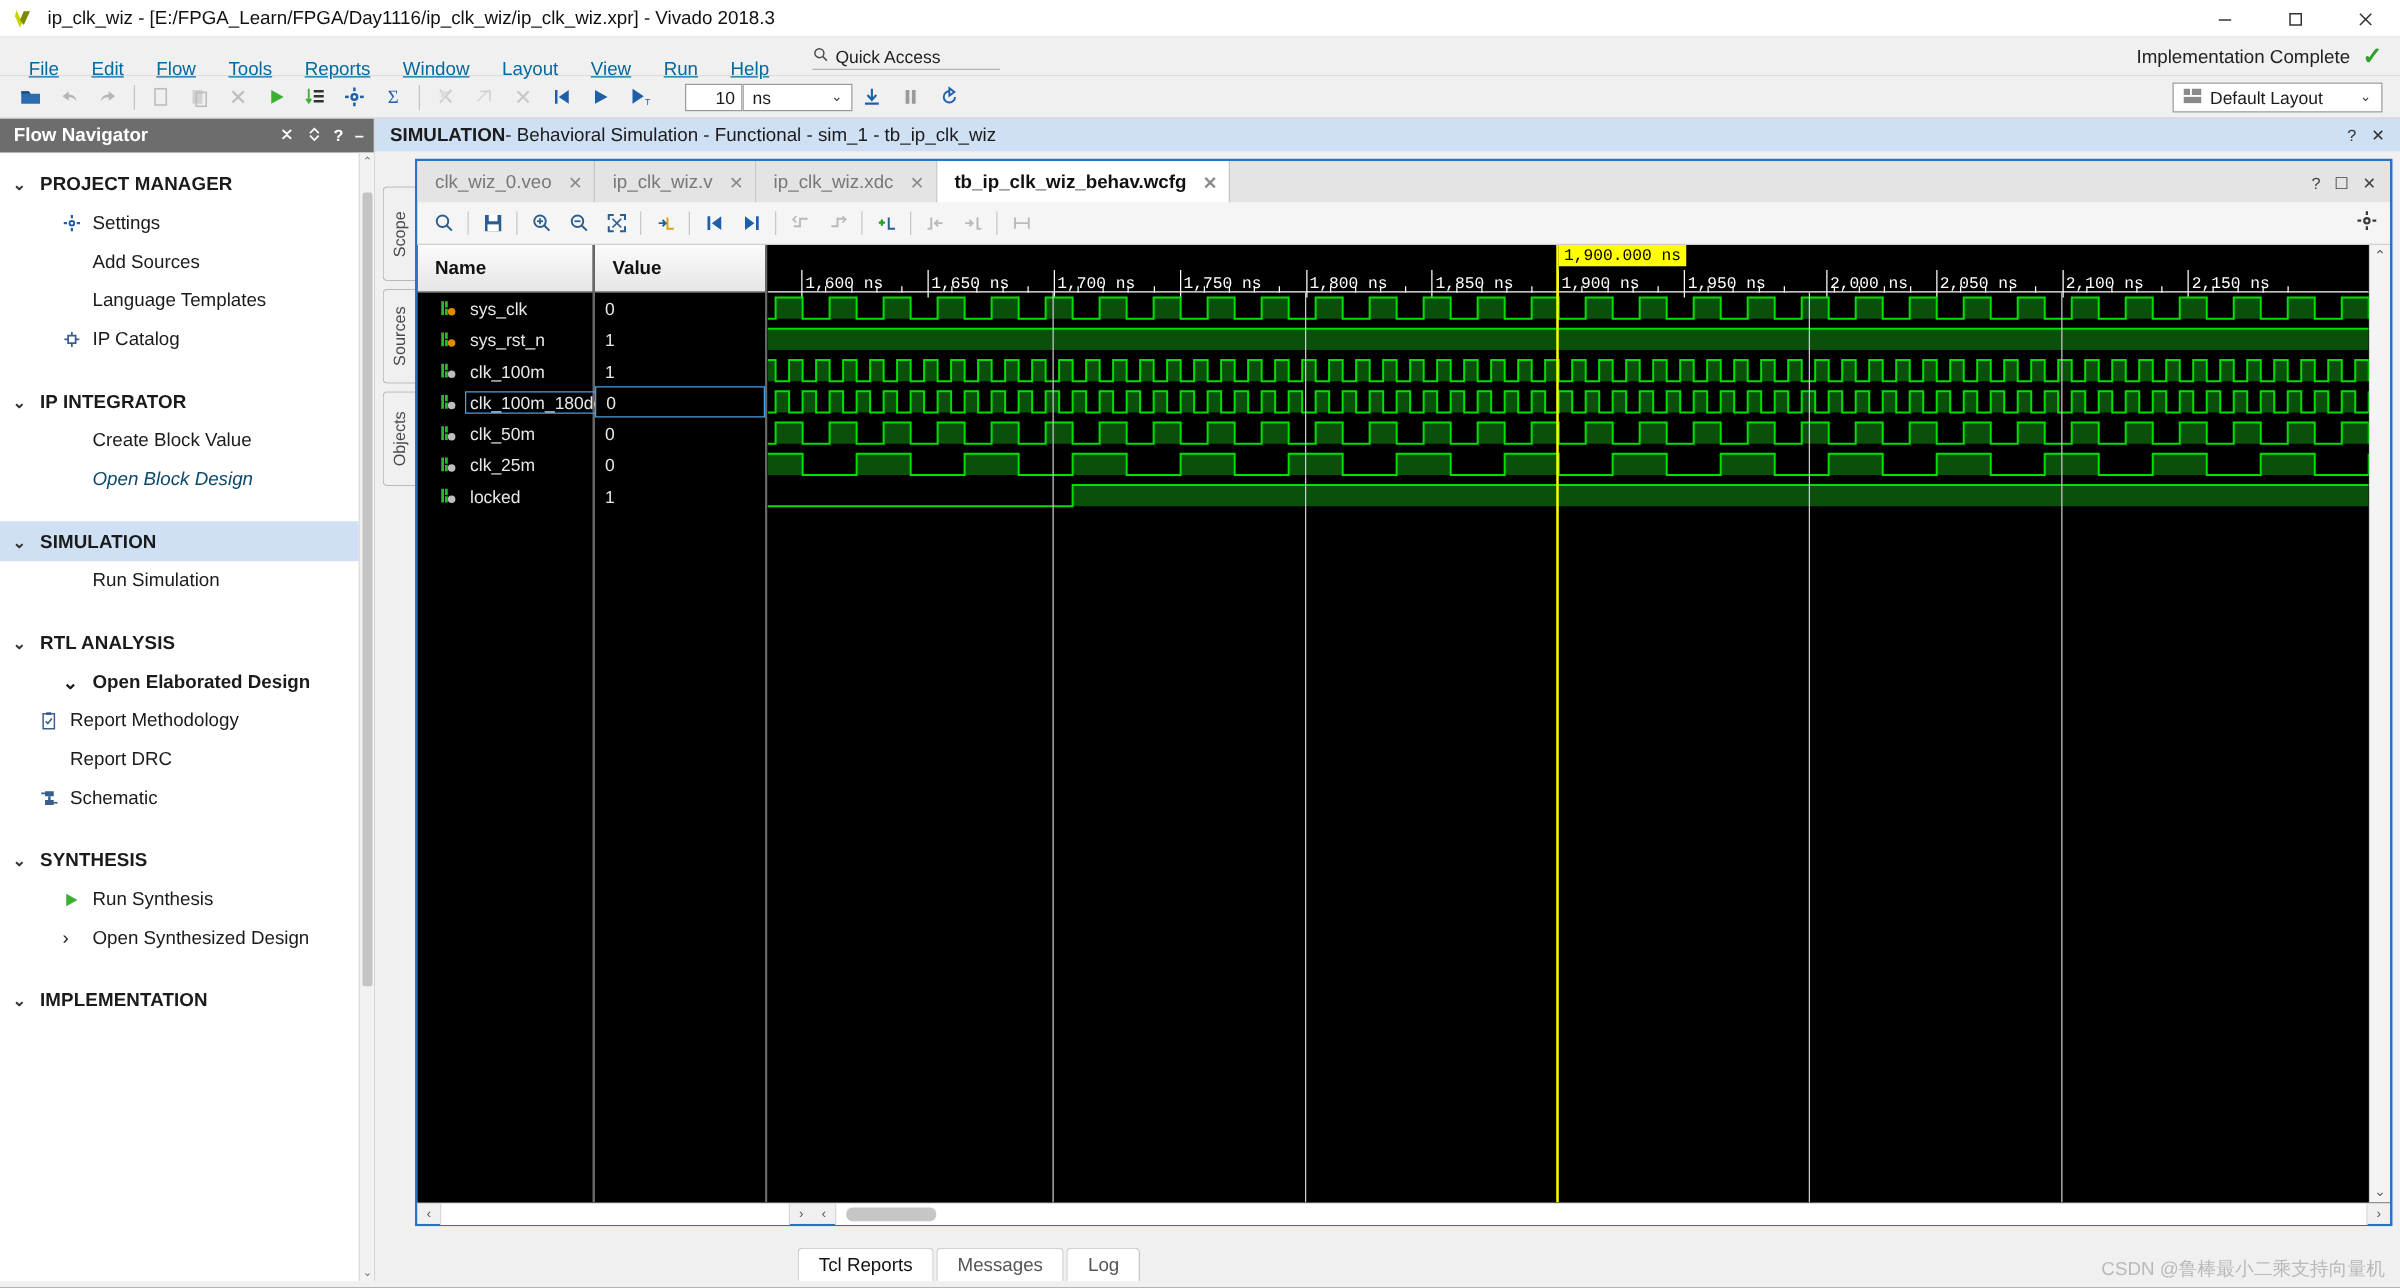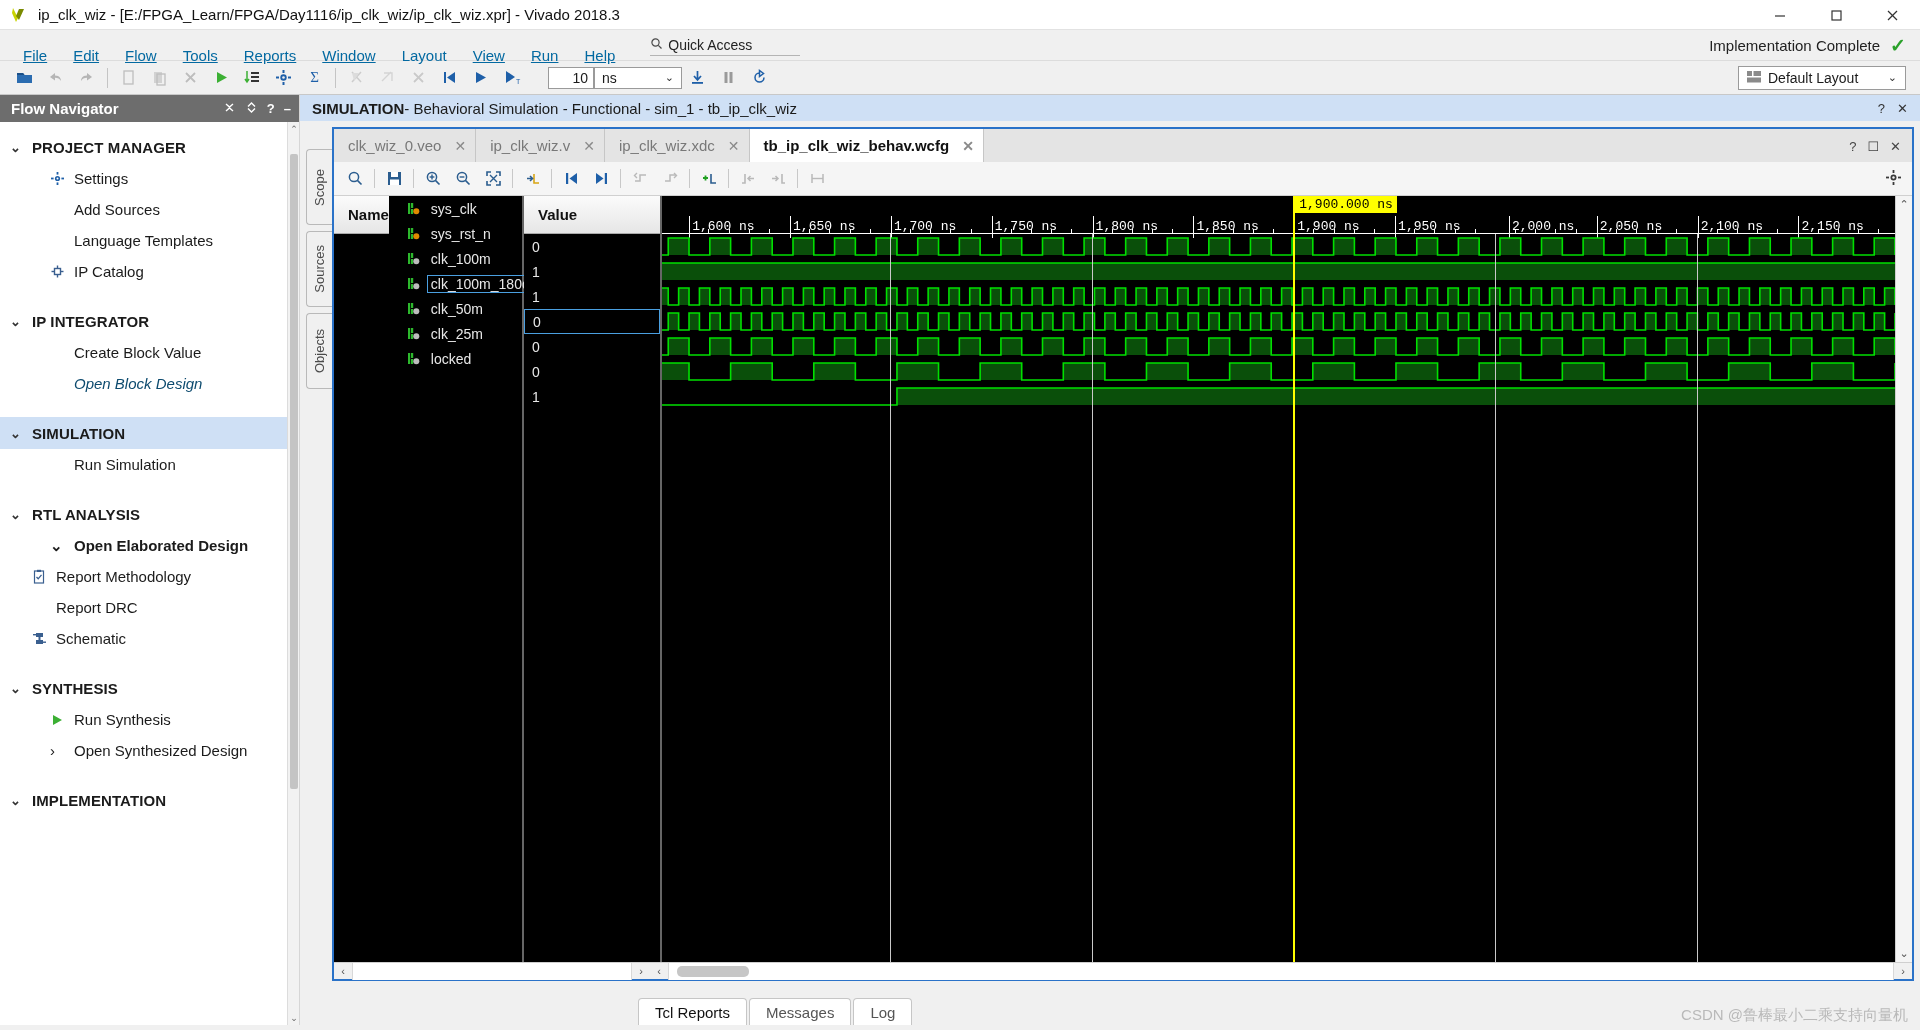--- a/index.html
+++ b/index.html
@@ -127,21 +127,21 @@
   .wf-toolbar {
     height: 34px; background: #f5f5f5; display: flex; align-items: center; padding-left: 6px;
     border-bottom: 1px solid #d0d0d0;
   }
   .wtb { width: 30px; height: 26px; display: flex; align-items: center; justify-content: center; }
   .wtb-sep { width: 1px; height: 19px; background: #c8c8c8; margin: 0 4px; }
   .wf-gear { margin-left: auto; margin-right: 10px; }
 
   
   .wf-main { flex: 1; display: flex; background: #000; position: relative; overflow: hidden; }
-  .namecol { width: 190px; background: #000; border-right: 2px solid #666; display: flex; flex-direction: row; }
+  .namecol { width: 142px; background: #000; border-right: 2px solid #666; display: flex; flex-direction: column; }
   .valcol  { width: 138px; background: #000; border-right: 2px solid #666; display: flex; flex-direction: column; }
   .col-head {
     height: 38px; background: linear-gradient(#fbfbfb,#e6e6e6); border-bottom: 1px solid #aaa;
     display: flex; align-items: center; padding-left: 14px; font-size: 15px; font-weight: bold; color: #111;
   }
   .sig-row { height: 25px; display: flex; align-items: center; padding-left: 18px; color: #e8e8e8; font-size: 14px; }
   .sig-row .sicon { margin-right: 7px; display: flex; }
   .sig-name { padding: 1px 4px; white-space: nowrap; }
   .sig-row.selected .sig-name { border: 1px solid #4a9fe0; padding: 0 3px; }
   .val-row { height: 25px; display: flex; align-items: center; padding-left: 8px; color: #e8e8e8; font-size: 14px; }

